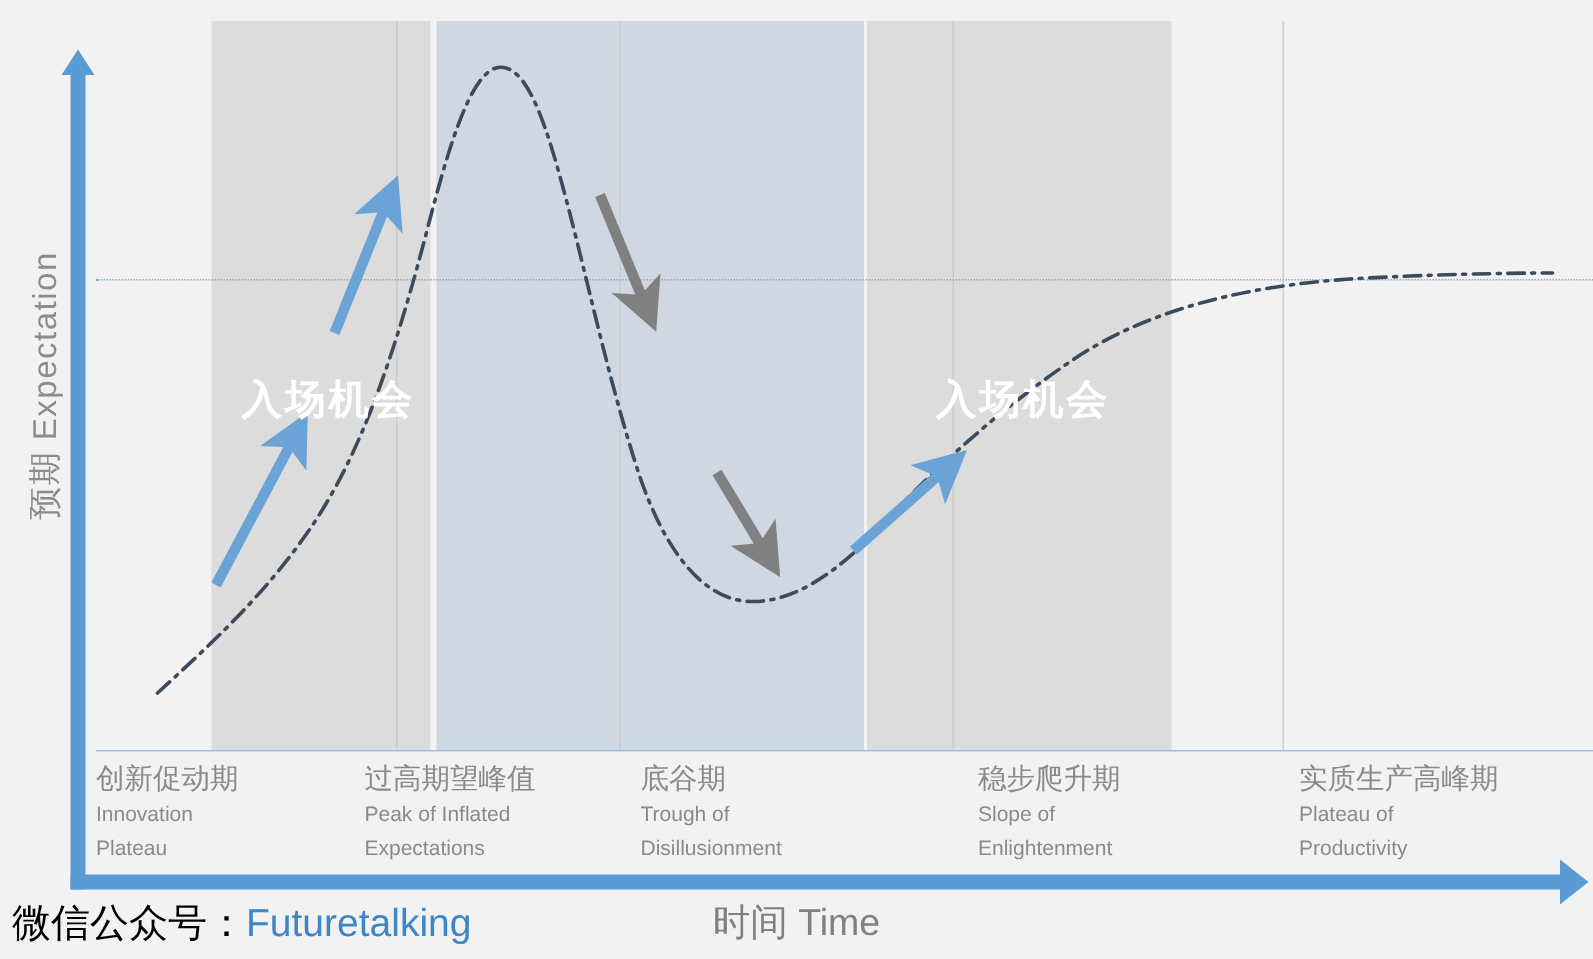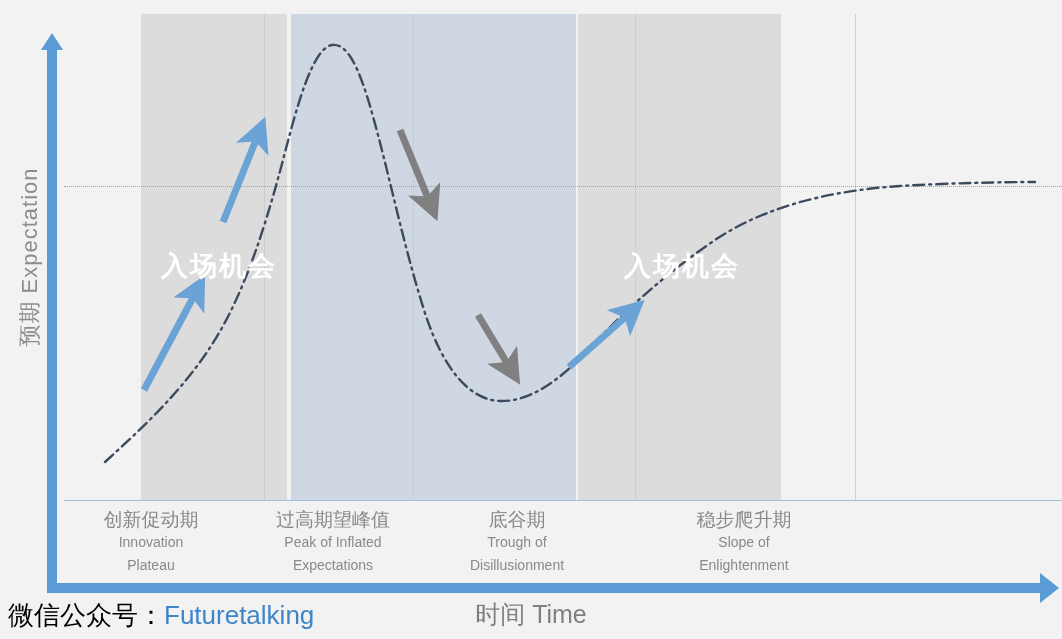--- a/index.html
+++ b/index.html
@@ -49,21 +49,21 @@
     transform:rotate(-90deg);
     text-align:center;
     font-size:22px;color:#8C8C8C;letter-spacing:1px;white-space:nowrap;
   }
   #x-axis-title{
     position:absolute;left:0;top:598px;width:1062px;text-align:center;
     font-size:25px;color:#808080;
   }
 
   
-  .phase{position:absolute;top:508px;text-align:center;color:#8A8A8A;line-height:23px;}
+  .phase{position:absolute;top:508px;text-align:left;color:#8A8A8A;line-height:23px;}
   .phase .cn{font-size:19px;display:block;}
   .phase .en{font-size:14px;display:block;}
 
   
   .callout{
     position:absolute;color:#FFFFFF;font-size:27px;font-weight:bold;
     letter-spacing:2px;white-space:nowrap;
   }
 
   
@@ -148,18 +148,23 @@
     <span class="en">Trough of</span>
     <span class="en">Disillusionment</span>
   </div>
 
   <div class="phase" style="left:652px;width:184px;">
     <span class="cn">稳步爬升期</span>
     <span class="en">Slope of</span>
     <span class="en">Enlightenment</span>
   </div>
 
+  <div class="phase" style="left:866px;width:190px;">
+    <span class="cn">实质生产高峰期</span>
+    <span class="en">Plateau of</span>
+    <span class="en">Productivity</span>
+  </div>
 
   <div id="watermark">
     <span class="wm-cn">微信公众号：</span><span class="wm-en">Futuretalking</span>
   </div>
 
 </div>
 
 </body></html>

